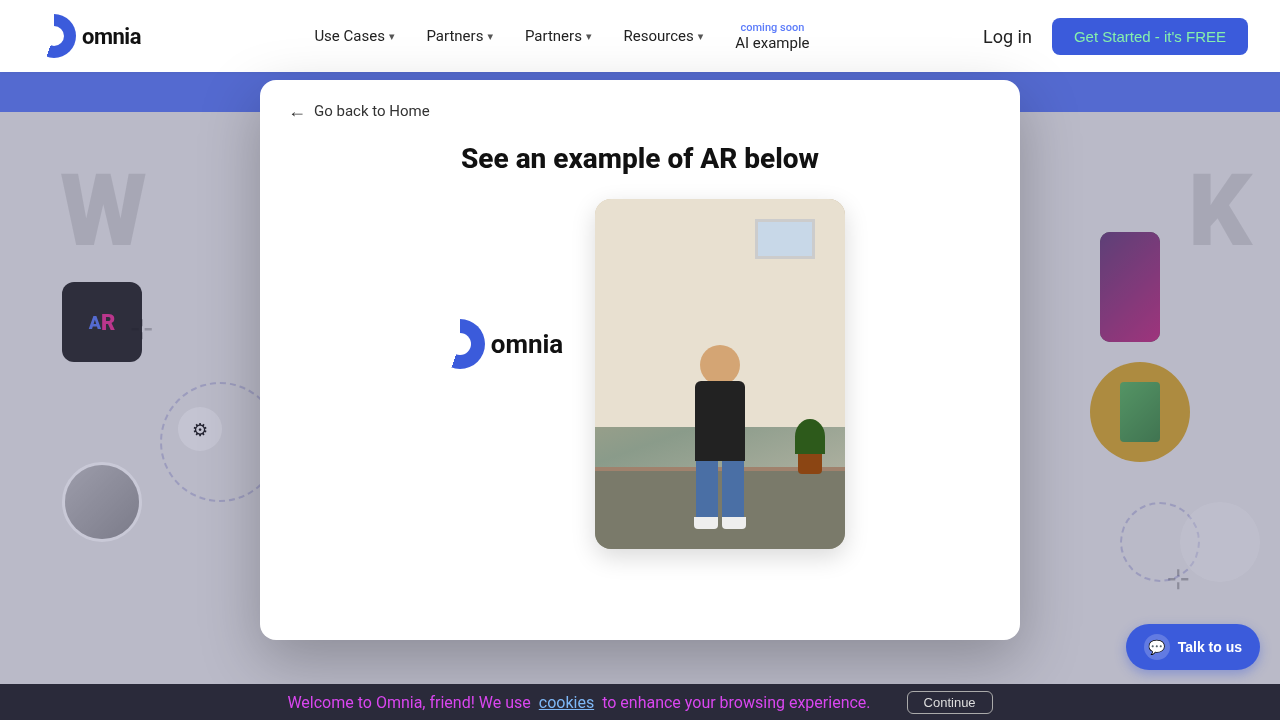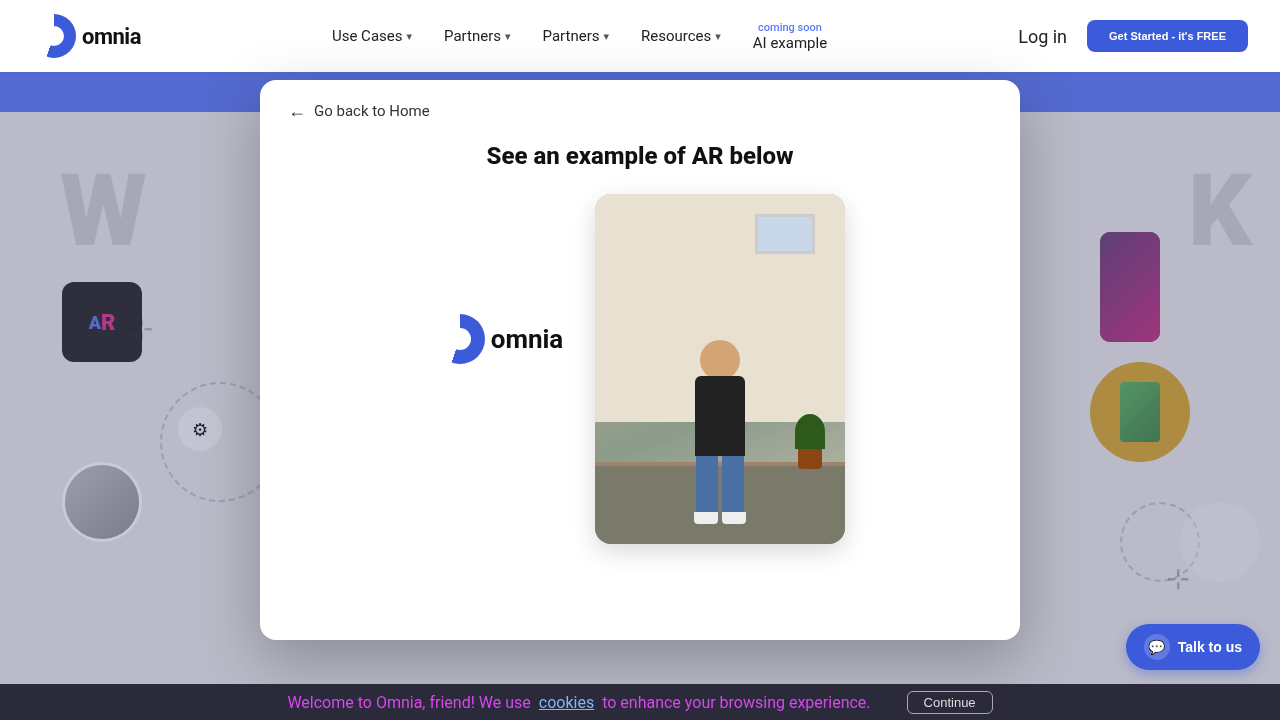--- a/index.html
+++ b/index.html
@@ -24,22 +24,22 @@
     }
     .nav-logo-text { font-size: 22px; font-weight: 700; color: #111; letter-spacing: -0.5px; }
     .nav-links { display: flex; align-items: center; gap: 32px; }
     .nav-link { font-size: 15px; color: #222; cursor: pointer; display: flex; align-items: center; gap: 4px; }
     .nav-link .chevron { font-size: 11px; color: #555; }
     .nav-ai { display: flex; flex-direction: column; align-items: center; }
     .nav-ai-label { font-size: 11px; color: #5c7cfa; font-weight: 500; }
     .nav-right { display: flex; align-items: center; gap: 20px; }
     .nav-login { font-size: 18px; color: #222; cursor: pointer; }
     .nav-cta {
-      background: #3b5bdb; color: #ffffff; border: none; border-radius: 8px;
-      padding: 10px 22px; font-size: 11px; font-weight: 700; cursor: pointer;
+      background: #3b5bdb; color: #86efac; border: none; border-radius: 8px;
+      padding: 10px 22px; font-size: 15px; font-weight: 400; cursor: pointer;
     }
 
     
     .bg-overlay {
       position: absolute; top: 72px; left: 0; right: 0; bottom: 36px;
       background: rgba(100, 100, 140, 0.35); z-index: 11;
     }
 
     
     .bg-content {
@@ -110,21 +110,21 @@
       position: relative; overflow: hidden;
       margin-top: 8px;
     }
     .modal-back {
       display: flex; align-items: center; gap: 8px;
       padding: 20px 28px 8px;
       font-size: 15px; color: #333; cursor: pointer; width: fit-content;
     }
     .modal-back-arrow { font-size: 18px; color: #333; }
     .modal-title {
-      text-align: center; font-size: 24px; font-weight: 800; color: #111;
+      text-align: center; font-size: 28px; font-weight: 800; color: #111;
       margin: 12px 0 24px;
     }
     .modal-body {
       display: flex; align-items: flex-start; justify-content: center;
       gap: 32px; padding: 0 40px 32px;
     }
     .modal-logo-side {
       display: flex; align-items: center; padding-top: 120px;
     }
     .modal-omnia-logo { display: flex; align-items: center; gap: 6px; }

